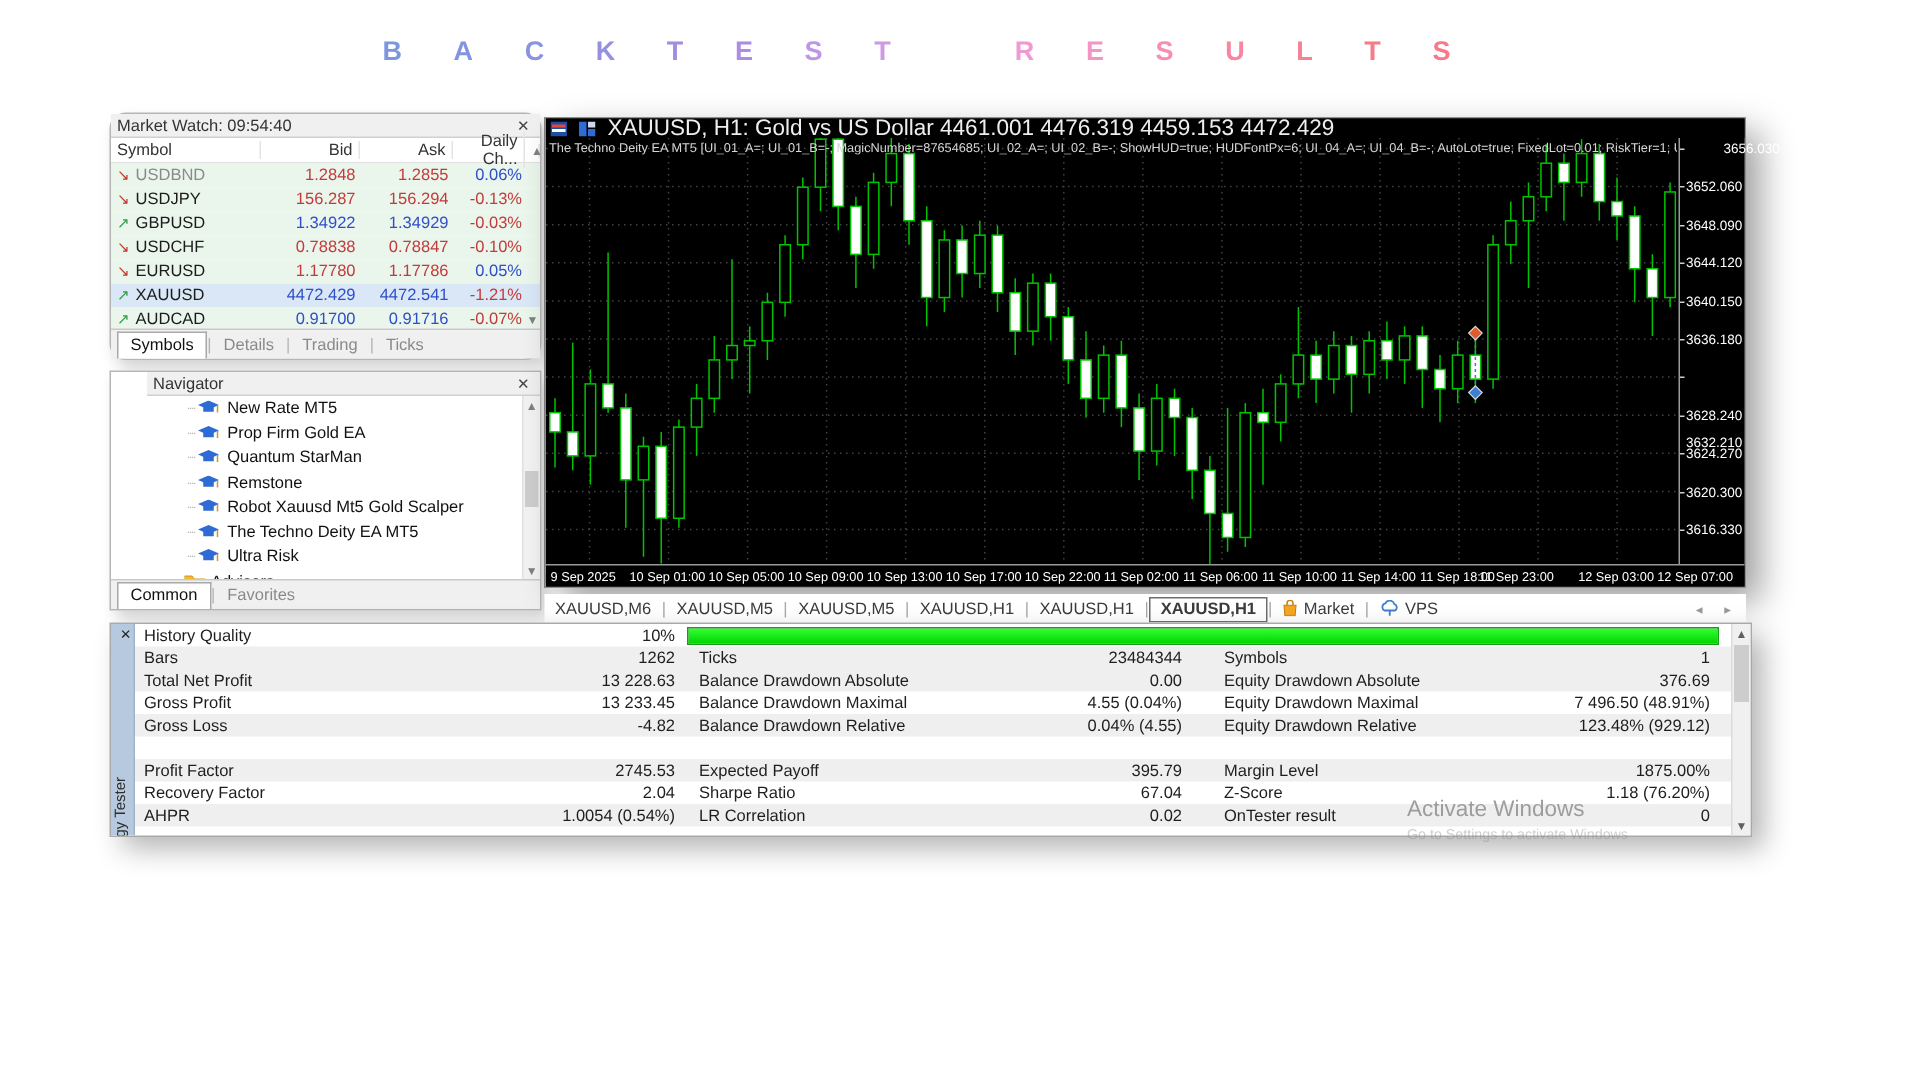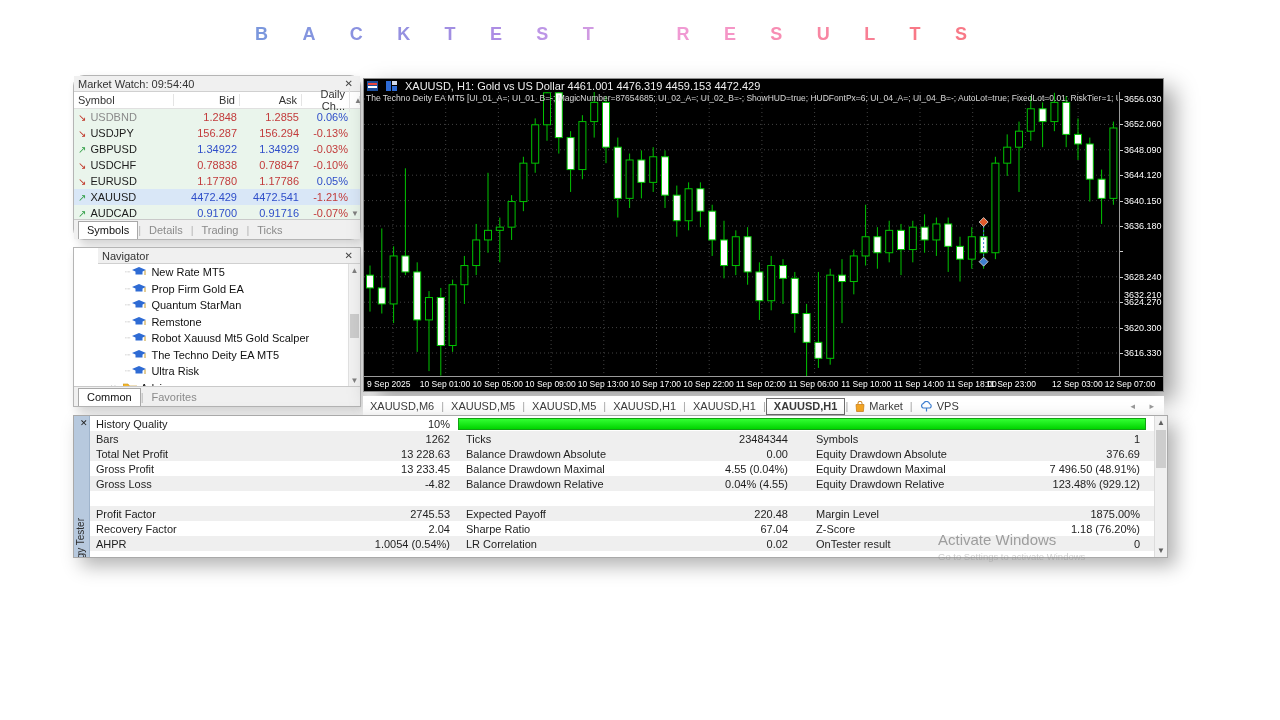--- a/index.html
+++ b/index.html
@@ -41,21 +41,21 @@
   .nav-body { position:relative; height:123px; overflow:hidden; }
   .nav-item { display:flex; align-items:center; height:16.5px; padding-left:27px; color:#111; }
   .nav-item .dots { color:#b9b9b9; font-size:9px; margin-right:2px; }
   .nav-item .lbl { margin-left:5px;text-align:center; }
   .nav-folder { display:flex; align-items:center; height:16px; padding-left:12px; color:#111; }
   .nav-scroll { position:absolute; right:0; top:0; bottom:0; width:12px; background:#f2f2f2; border-left:1px solid #e0e0e0; font-size:8px; color:#808080; text-align:center; }
   .nav-thumb { position:absolute; left:1px; right:1px; top:50px; height:24px; background:#cdcdcd; }
 
   
   #chart-window { left:363px; top:78px; width:801px; height:314px; background:#000; border:1px solid #8f8f8f; box-shadow:10px 10px 22px rgba(0,0,0,0.38); font-size:9px; }
-  .chart-titlebar { height:13px; background:#000; color:#eee; display:flex; align-items:center; gap:4px; padding:0 3px; font-size:11px; white-space:nowrap; overflow:hidden; }
+  .chart-titlebar { height:13px; background:#000; color:#eee; display:flex; align-items:center; gap:4px; padding:0 3px; font-size:15px; white-space:nowrap; overflow:hidden; }
   .chart-plot { position:relative; width:756px; height:285px; border-right:1px solid #9a9a9a; overflow:hidden; }
   .chart-params { position:absolute; left:2px; top:1px; width:752px; color:#d6d6d6; font-size:8.5px; white-space:nowrap; overflow:hidden; z-index:5; }
   .price-axis { position:absolute; right:0; top:13px; width:43px; height:285px; color:#fff; }
   .price-axis .pl { position:absolute; left:4px; font-size:9px; }
   .price-axis .tick { position:absolute; left:0; width:3px; height:1px; background:#cfcfcf; }
   .time-axis { position:absolute; left:0; bottom:0; height:15px; width:799px; border-top:1px solid #9a9a9a; color:#fff; background:#000; }
   .time-axis .tl { position:absolute; top:2px; font-size:8.5px; white-space:nowrap; }
 
   
   #chart-tabs { position:absolute; left:363px; top:396px; width:801px; height:20px; display:flex; align-items:center; font-size:11px; color:#3b3b3b; background:#fff; }
@@ -470,21 +470,21 @@
           <rect x="734.1" y="87.16675062972419" width="7" height="19.193954659949625" fill="#ffffff" stroke="#00c400" stroke-width="1"></rect>
           <line x1="749.4000000000001" x2="749.4000000000001" y1="29.584886649875333" y2="112.7586901763237" stroke="#00c400" stroke-width="1"></line>
           <rect x="745.9000000000001" y="35.98287153652521" width="7" height="70.37783375314861" fill="#000000" stroke="#00c400" stroke-width="1"></rect>
           <line x1="619.6" x2="619.6" y1="134.0332493702772" y2="165.70075566750816" stroke="#3f7fd0" stroke-width="1" stroke-dasharray="2,2"></line>
           <path d="M 619.6 125.53324937027719 L 624.1 130.0332493702772 L 619.6 134.5332493702772 L 615.1 130.0332493702772 Z" fill="#e05a2b" stroke="#dcdcdc" stroke-width="0.8"></path>
           <path d="M 619.6 165.20075566750816 L 624.1 169.70075566750816 L 619.6 174.20075566750816 L 615.1 169.70075566750816 Z" fill="#3f7fd0" stroke="#dcdcdc" stroke-width="0.8"></path>
         </svg>
     </div>
     <div class="price-axis" id="price-axis">
         <div class="tick" style="top: 7px;"></div>
-        <div class="pl" style="top: 2px;">3656.030</div>
+        <div class="pl" style="top: 2px; margin-left: 25px;">3656.030</div>
         <div class="tick" style="top: 32.4px;"></div>
         <div class="pl" style="top: 27.4px;">3652.060</div>
         <div class="tick" style="top: 57.8px;"></div>
         <div class="pl" style="top: 52.8px;">3648.090</div>
         <div class="tick" style="top: 83.2px;"></div>
         <div class="pl" style="top: 78.2px;">3644.120</div>
         <div class="tick" style="top: 108.6px;"></div>
         <div class="pl" style="top: 103.6px;">3640.150</div>
         <div class="tick" style="top: 134px;"></div>
         <div class="pl" style="top: 129px;">3636.180</div>
@@ -591,21 +591,21 @@
           <div class="t-v1"></div>
           <div class="t-l2"></div>
           <div class="t-v2"></div>
           <div class="t-l3"></div>
           <div class="t-v3"></div>
         </div>
         <div class="t-row shade">
           <div class="t-l1">Profit Factor</div>
           <div class="t-v1">2745.53</div>
           <div class="t-l2">Expected Payoff</div>
-          <div class="t-v2">220.48</div>
+          <div class="t-v2">395.79</div>
           <div class="t-l3">Margin Level</div>
           <div class="t-v3">1875.00%</div>
         </div>
         <div class="t-row">
           <div class="t-l1">Recovery Factor</div>
           <div class="t-v1">2.04</div>
           <div class="t-l2">Sharpe Ratio</div>
           <div class="t-v2">67.04</div>
           <div class="t-l3">Z-Score</div>
           <div class="t-v3">1.18 (76.20%)</div>

